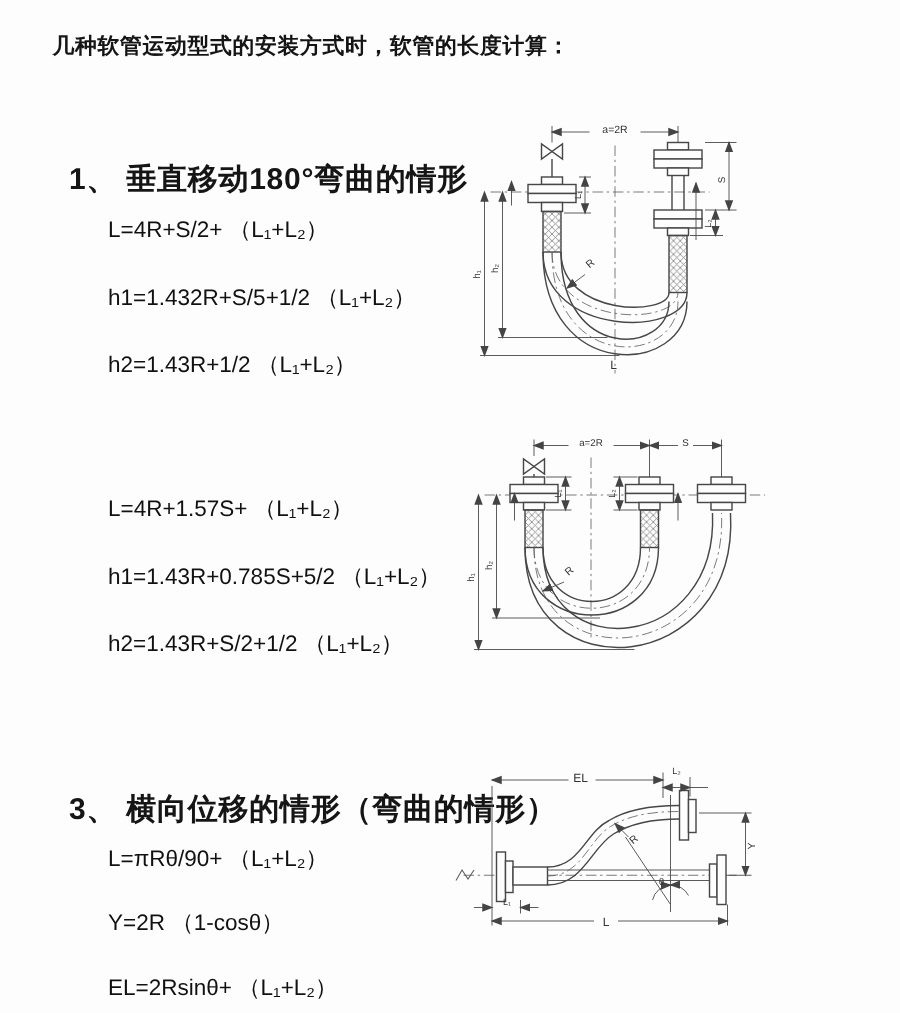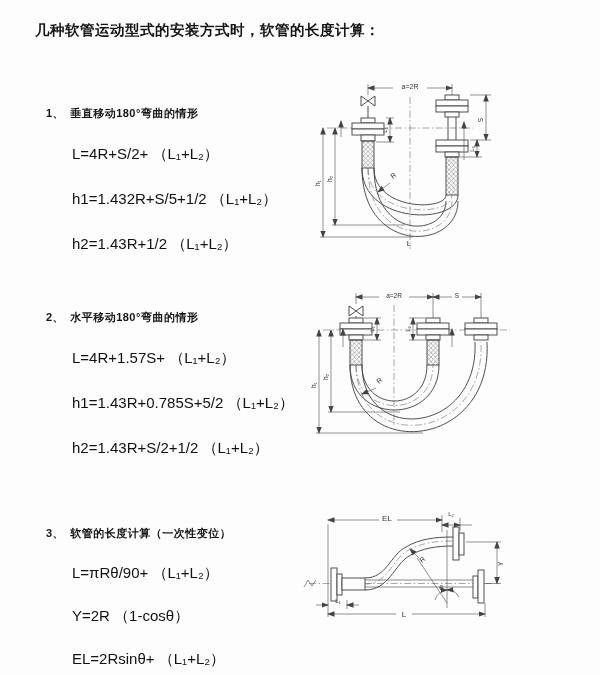--- a/index.html
+++ b/index.html
@@ -1,21 +1,21 @@
 <!DOCTYPE html>
 <html><head>
 <meta charset="utf-8">
 <style>
   html,body{margin:0;padding:0;}
   body{width:600px;height:675px;background:#fdfdfd;position:relative;overflow:hidden;
        font-family:"Liberation Sans","DejaVu Sans",sans-serif;color:#1b1b1b;}
   .page{position:absolute;left:0;top:0;width:600px;height:585px;}
   .title{position:absolute;left:35px;top:21px;font-size:14.5px;font-weight:bold;letter-spacing:0.5px;color:#151515;}
   .sec{position:absolute;left:46px;}
-  .sec-head{font-size:11px;font-weight:bold;color:#151515;letter-spacing:0.5px;height:18px;}
+  .sec-head{font-size:20px;font-weight:bold;color:#151515;letter-spacing:0.5px;height:18px;}
   .sec-head .idx{margin-right:6px;}
   .formulas{margin:11px 0 0 26px;}
   .formula{font-size:15px;line-height:30px;color:#111;white-space:pre;margin-top:15px;}
   .sec3 .formula{line-height:28px;}
   .diagram{position:absolute;}
   svg text{fill:#333;font-family:"Liberation Sans","DejaVu Sans",sans-serif;}
   .out{stroke:#474747;stroke-width:0.95;fill:none;}
   .thin{stroke:#5a5a5a;stroke-width:0.7;fill:none;}
   .dim{stroke:#4a4a4a;stroke-width:0.6;fill:none;}
   .cl{stroke:#5f5f5f;stroke-width:0.55;stroke-dasharray:7 2.5 1.6 2.5;fill:none;}
@@ -131,23 +131,20 @@
     </g>
 
     <g>
       <text x="88" y="104" font-size="7" transform="rotate(-40 88 104)">R</text>
       <line class="dim" x1="85" y1="108" x2="73" y2="117" marker-end="url(#arA)"></line>
     </g>
     <text x="104" y="171" font-size="8" text-anchor="middle">L</text>
   </svg>
 
   <div class="sec" style="top:310px;">
-    <div class="sec-head">
-      <span class="idx">2、</span><span>水平移动180°弯曲的情形</span>
-    </div>
     <div class="formulas">
       <div class="formula">L=4R+1.57S+ （L₁+L₂）</div>
       <div class="formula">h1=1.43R+0.785S+5/2 （L₁+L₂）</div>
       <div class="formula">h2=1.43R+S/2+1/2 （L₁+L₂）</div>
     </div>
   </div>
 
   <svg class="diagram" style="left:305px;top:285px;" width="290" height="165" viewBox="0 0 290 165">
     <defs>
       <marker id="arB" viewBox="0 0 8 8" refX="6.5" refY="4" markerWidth="8" markerHeight="8" markerUnits="userSpaceOnUse" orient="auto-start-reverse">
@@ -239,21 +236,21 @@
     </g>
 
     <g>
       <text x="74" y="99" font-size="7" transform="rotate(-40 74 99)">R</text>
       <line class="dim" x1="71" y1="103" x2="57" y2="109" marker-end="url(#arB)"></line>
     </g>
   </svg>
 
   <div class="sec sec3" style="top:526px;">
     <div class="sec-head">
-      <span class="idx">3、</span><span>软管的长度计算（一次性变位）</span>
+      <span class="idx">3、</span><span>横向位移的情形（弯曲的情形）</span>
     </div>
     <div class="formulas">
       <div class="formula">L=πRθ/90+ （L₁+L₂）</div>
       <div class="formula">Y=2R （1-cosθ）</div>
       <div class="formula">EL=2Rsinθ+ （L₁+L₂）</div>
     </div>
   </div>
 
   <svg class="diagram" style="left:295px;top:500px;" width="300" height="145" viewBox="0 0 300 145">
     <defs>

